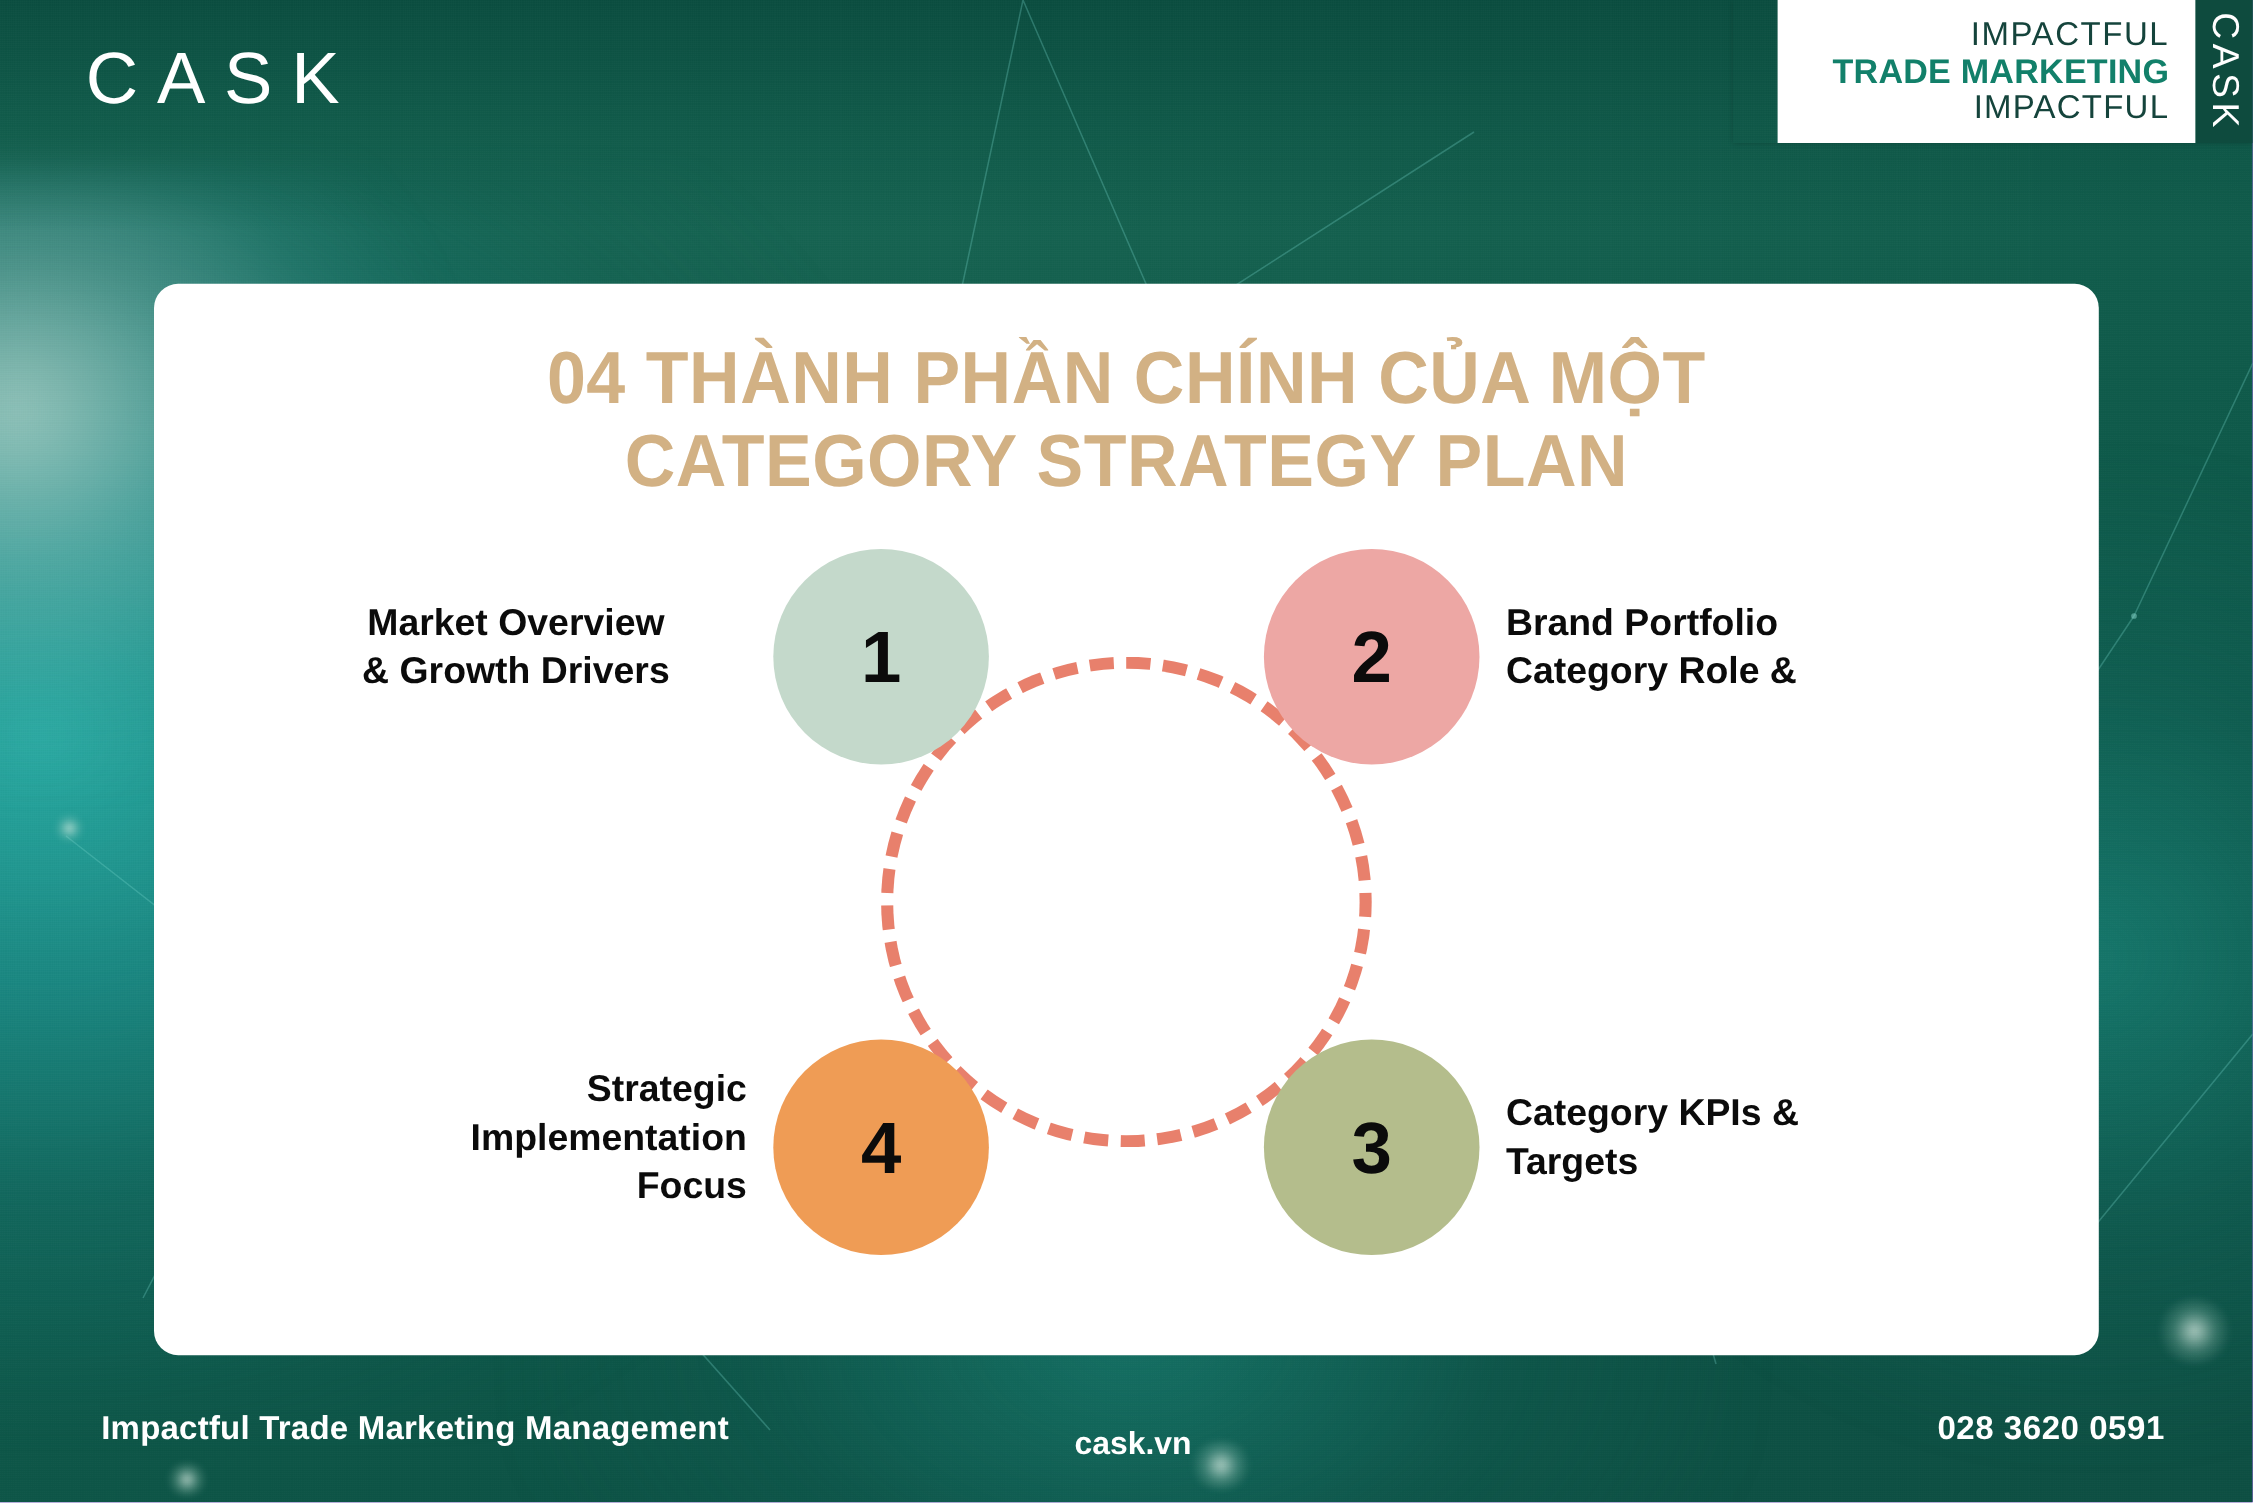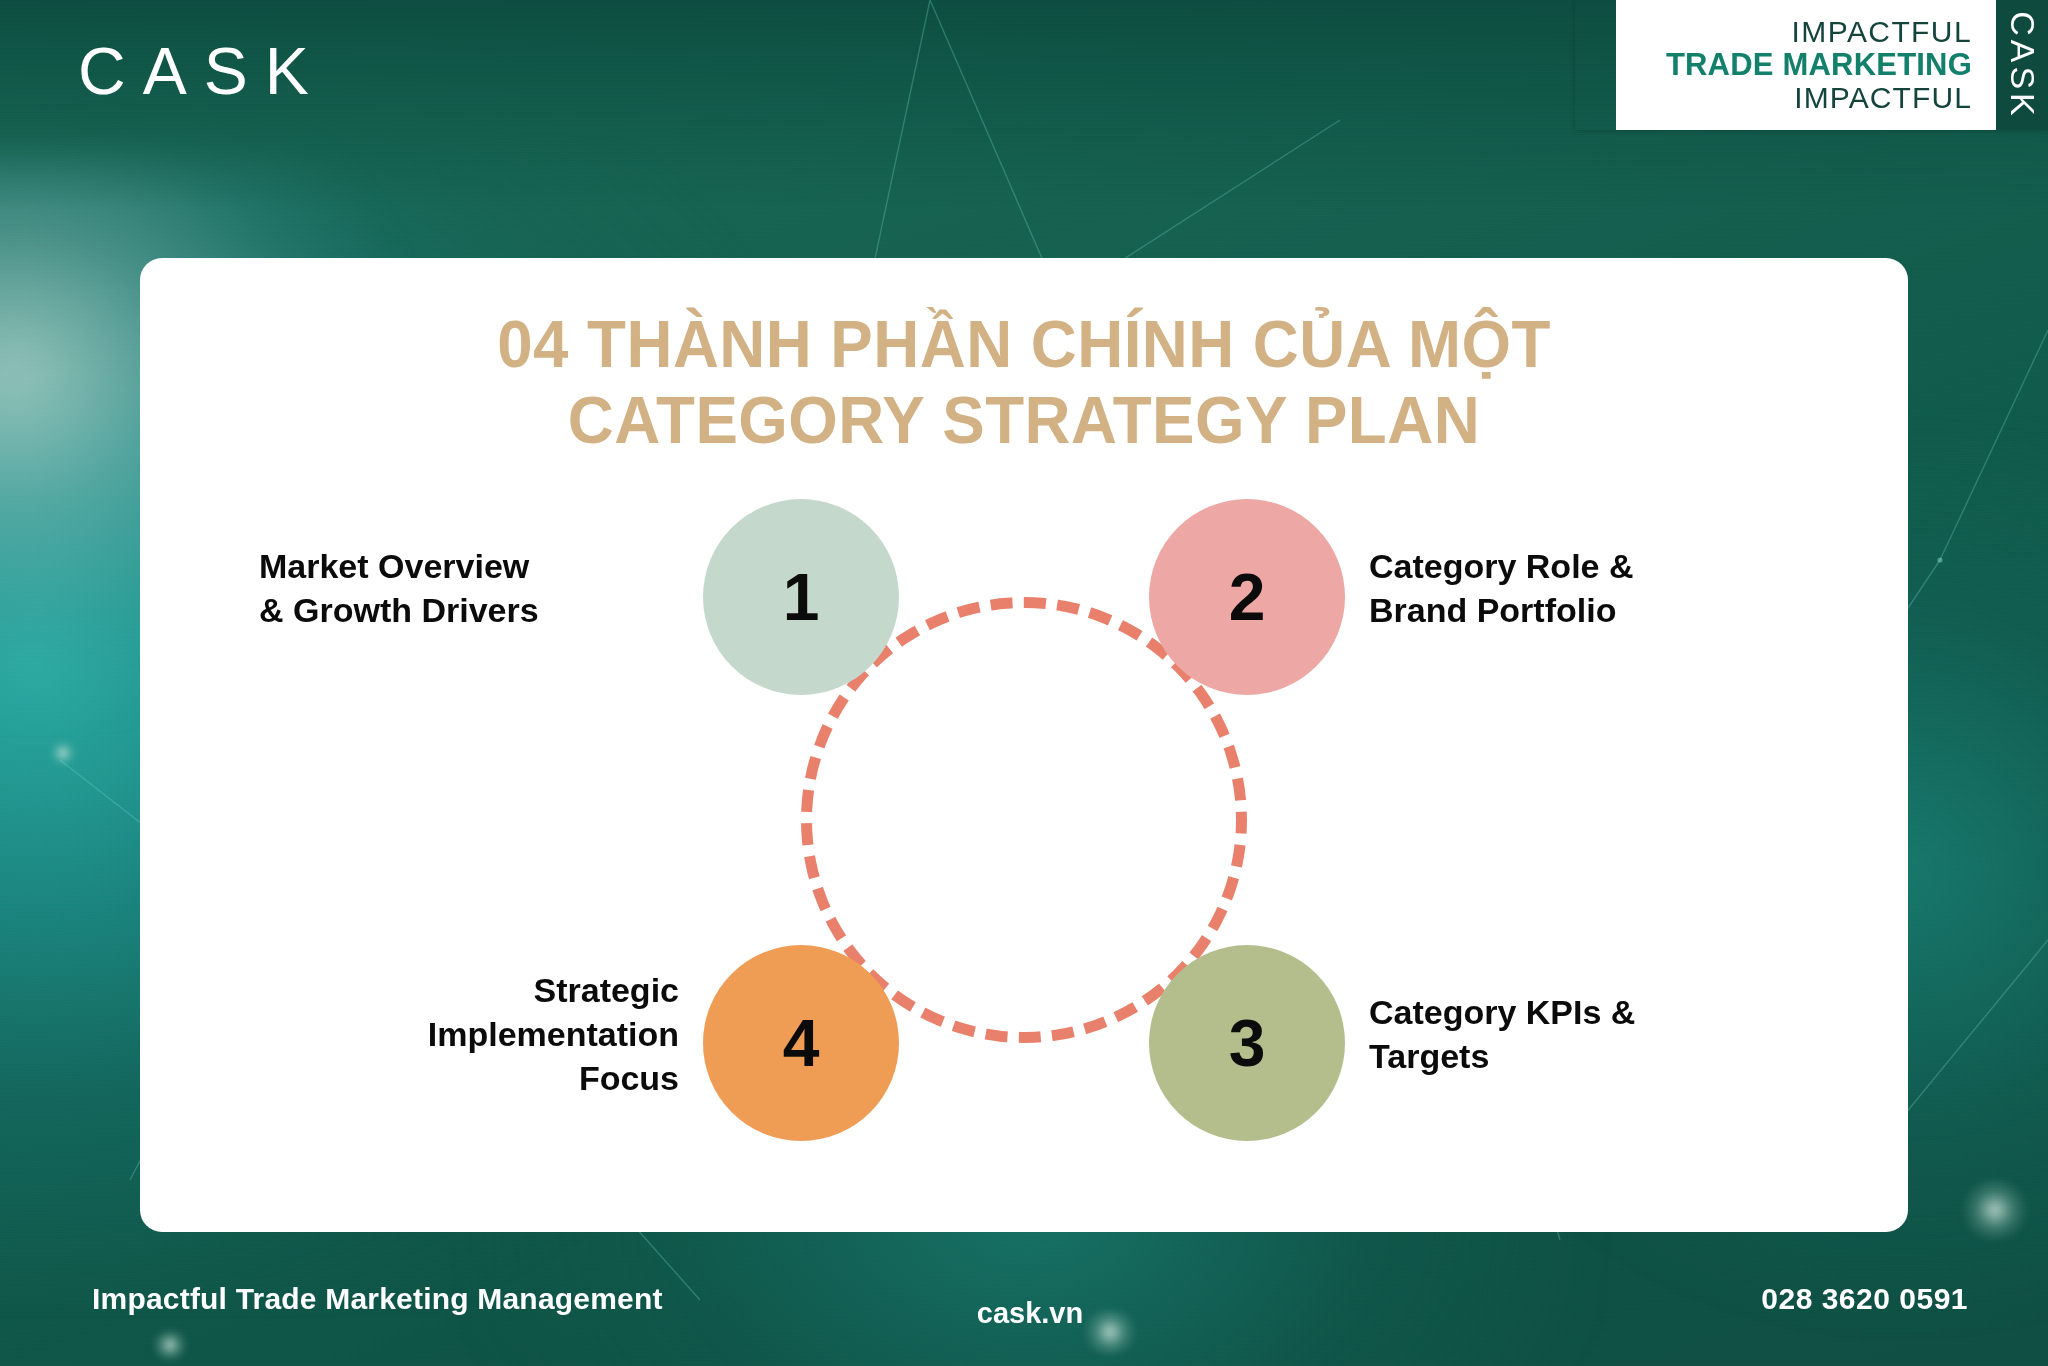--- a/index.html
+++ b/index.html
@@ -195,21 +195,21 @@
 
   .label {
     position:absolute;
     color:#0b0b0b;
     font-size:34px;
     font-weight:bold;
     line-height:1.30;
     width:420px;
     font-family:"Liberation Sans", sans-serif;
   }
-  .label-1 { right:calc(50% + 345px); top:calc(50% - 276px); text-align:left; }
+  .label-1 { right:calc(50% + 345px); top:calc(50% - 276px); text-align:center; }
   .label-2 { left:calc(50% + 345px); top:calc(50% - 276px); text-align:left; }
   .label-3 { left:calc(50% + 345px); top:calc(50% + 170px); text-align:left; }
   .label-4 { right:calc(50% + 345px); top:calc(50% + 148px); text-align:right; }
 
   
   .footer {
     position:absolute;
     left:12px; right:0; bottom:0;
     height:134px;
     display:flex; align-items:center;
@@ -318,22 +318,22 @@
       <div class="node node-4" style="background: rgb(239, 156, 85);">
         <span>4</span>
       </div>
 
       <div class="label label-1">
         <div>Market Overview</div>
         <div>&amp; Growth Drivers</div>
       </div>
 
       <div class="label label-2">
+        <div>Brand Portfolio</div>
         <div>Category Role &amp;</div>
-        <div>Brand Portfolio</div>
       </div>
 
       <div class="label label-3">
         <div>Category KPIs &amp;</div>
         <div>Targets</div>
       </div>
 
       <div class="label label-4">
         <div>Strategic</div>
         <div>Implementation</div>

